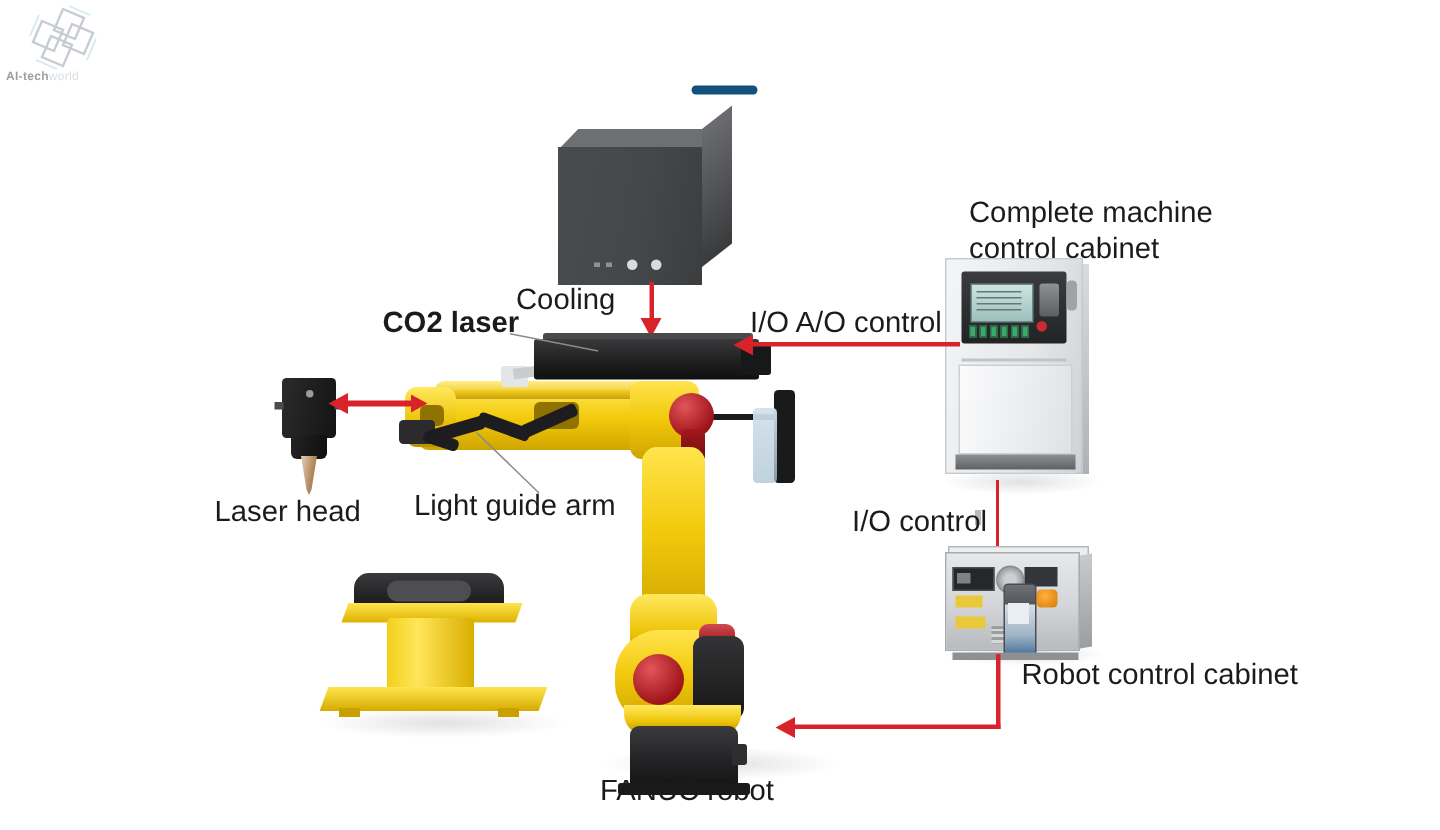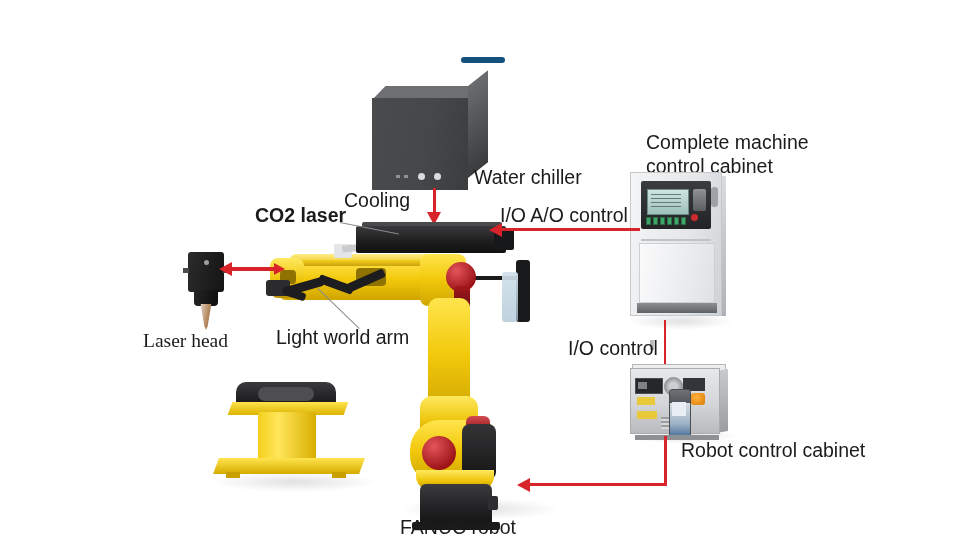--- a/index.html
+++ b/index.html
@@ -451,39 +451,57 @@
     position: absolute;
     border-radius: 50%;
     background: radial-gradient(ellipse at center, rgba(120,120,120,.22), rgba(255,255,255,0) 70%);
   }
 </style>
 </head>
 <body>
 
 <div id="slide">
 
+  <div class="logo-wrap">
+    <svg class="logo-mark" width="52" height="46" viewBox="0 0 52 46">
+      <g stroke="#8d99a6" stroke-width="1.6" fill="none" opacity="0.9">
+        <path d="M26 4 L40 10 L34 24 L20 18 Z"></path>
+        <path d="M46 20 L40 34 L26 28 L32 14 Z"></path>
+        <path d="M26 42 L12 36 L18 22 L32 28 Z"></path>
+        <path d="M6 26 L12 12 L26 18 L20 32 Z"></path>
+      </g>
+      <g stroke="#9fd4cf" stroke-width="1.2" fill="none" opacity="0.85">
+        <path d="M30 2 L44 8"></path>
+        <path d="M48 24 L42 38"></path>
+        <path d="M22 44 L8 38"></path>
+        <path d="M4 22 L10 8"></path>
+      </g>
+    </svg>
+    <div class="logo-text">
+      <b>AI-tech</b><i>world</i>
+    </div>
+  </div>
 
   <div class="title-rule"></div>
 
   <div class="shadow" style="left:400px; top:498px; width:160px; height:22px;"></div>
   <div class="shadow" style="left:212px; top:472px; width:166px; height:20px;"></div>
   <div class="shadow" style="left:628px; top:312px; width:106px; height:18px;"></div>
   <div class="shadow" style="left:628px; top:428px; width:110px; height:16px;"></div>
 
   <div class="chiller">
     <div class="top"></div>
     <div class="side"></div>
     <div class="front">
       <div class="tick t1"></div>
       <div class="tick t2"></div>
       <div class="dot d1"></div>
       <div class="dot d2"></div>
     </div>
   </div>
-  <div class="lbl" style="left:474px; top:165px;">Water chiller</div>
 
   <div class="vline" style="left:433px; top:188px; width:3px; height:28px;"></div>
   <div class="arrow-down" style="left:427px; top:212px;"></div>
   <div class="lbl" style="left:344px; top:188px;">Cooling</div>
 
   <div class="robot">
     <div class="r-beam blk1"></div>
     <div class="r-frame-v"></div>
     <div class="r-glass"></div>
 
@@ -521,31 +539,31 @@
   <div class="leader" style="left:340px; top:222px; width:60px; transform: rotate(11deg);"></div>
 
   <div class="guide-arm">
     <div class="pad"></div>
     <div class="p" style="left:18px; top:24px; width:40px; height:9px; transform: rotate(-16deg);"></div>
     <div class="p" style="left:52px; top:22px; width:36px; height:9px; transform: rotate(20deg);"></div>
     <div class="p" style="left:80px; top:18px; width:40px; height:9px; transform: rotate(-24deg);"></div>
     <div class="p" style="left:16px; top:32px; width:24px; height:8px; transform: rotate(18deg);"></div>
   </div>
   <div class="leader" style="left:318px; top:288px; width:58px; transform: rotate(44deg);"></div>
-  <div class="lbl" style="left:276px; top:325px;">Light world arm</div>
+  <div class="lbl" style="left:276px; top:325px;">Light guide arm</div>
 
   <div class="laser-head">
     <div class="blk"></div>
     <div class="screw"></div>
     <div class="ear l"></div>
     <div class="ear r"></div>
     <div class="neck"></div>
     <div class="nozzle"></div>
   </div>
-  <div class="lbl" style="left:143px; top:329px;font-family:Liberation Serif, serif;">Laser head</div>
+  <div class="lbl" style="left:143px; top:329px;">Laser head</div>
 
   <div class="hline" style="left:228px; top:267px; width:48px; height:4px;"></div>
   <div class="arrow-left" style="left:219px; top:262px;"></div>
   <div class="arrow-right" style="left:274px; top:263px;"></div>
 
   <div class="fixture">
     <div class="blackpart"></div>
     <div class="topplate"></div>
     <div class="col"></div>
     <div class="baseplate"></div>

